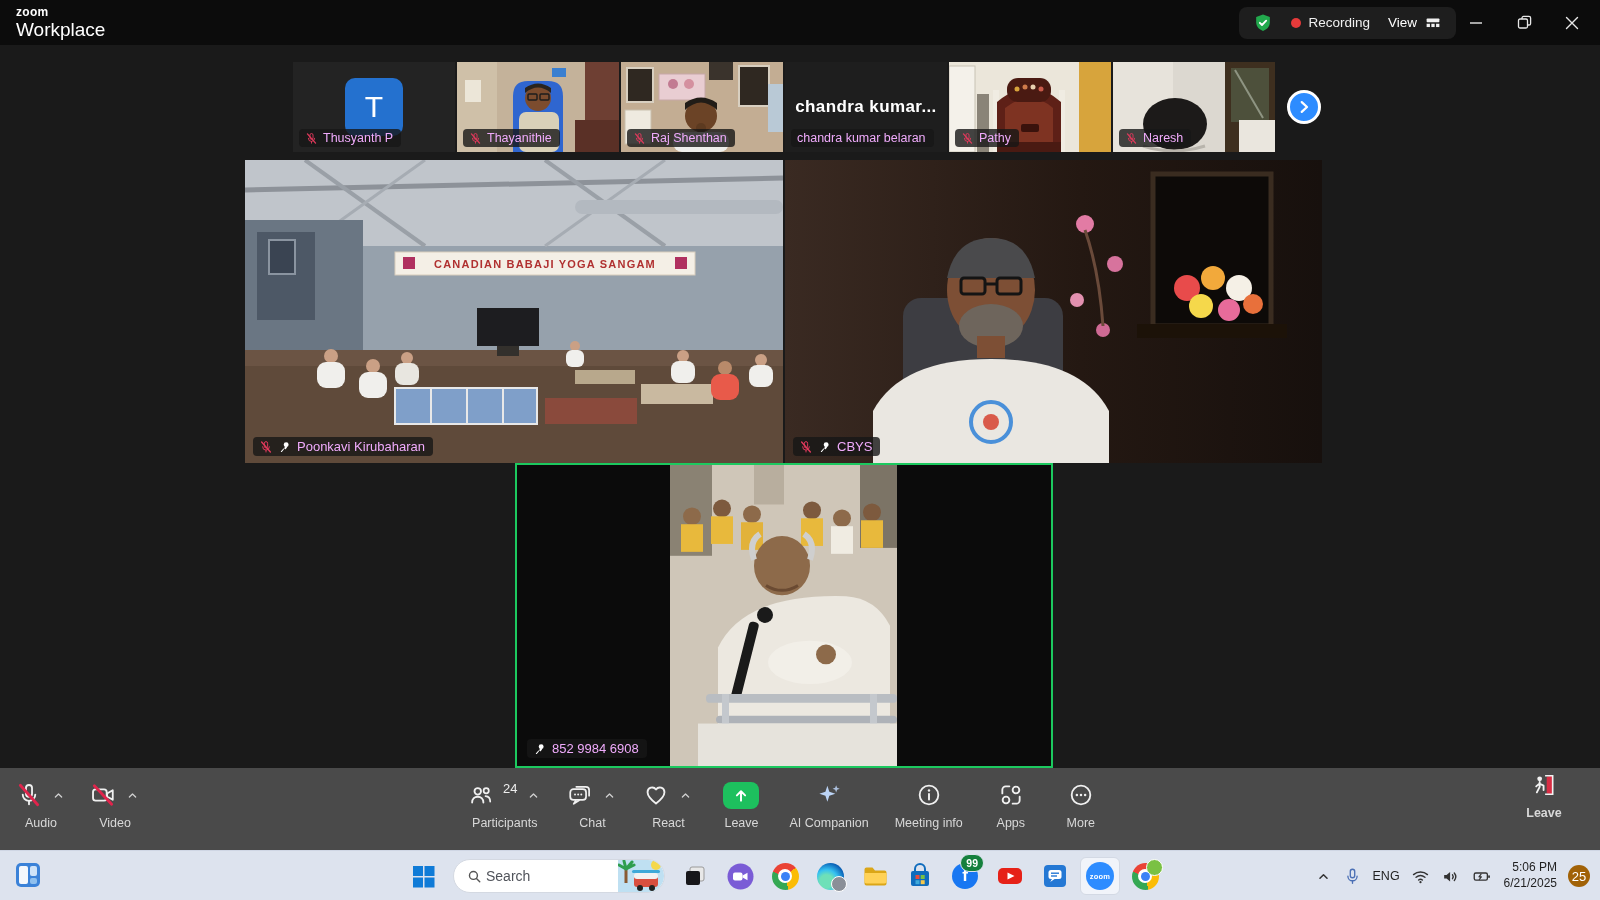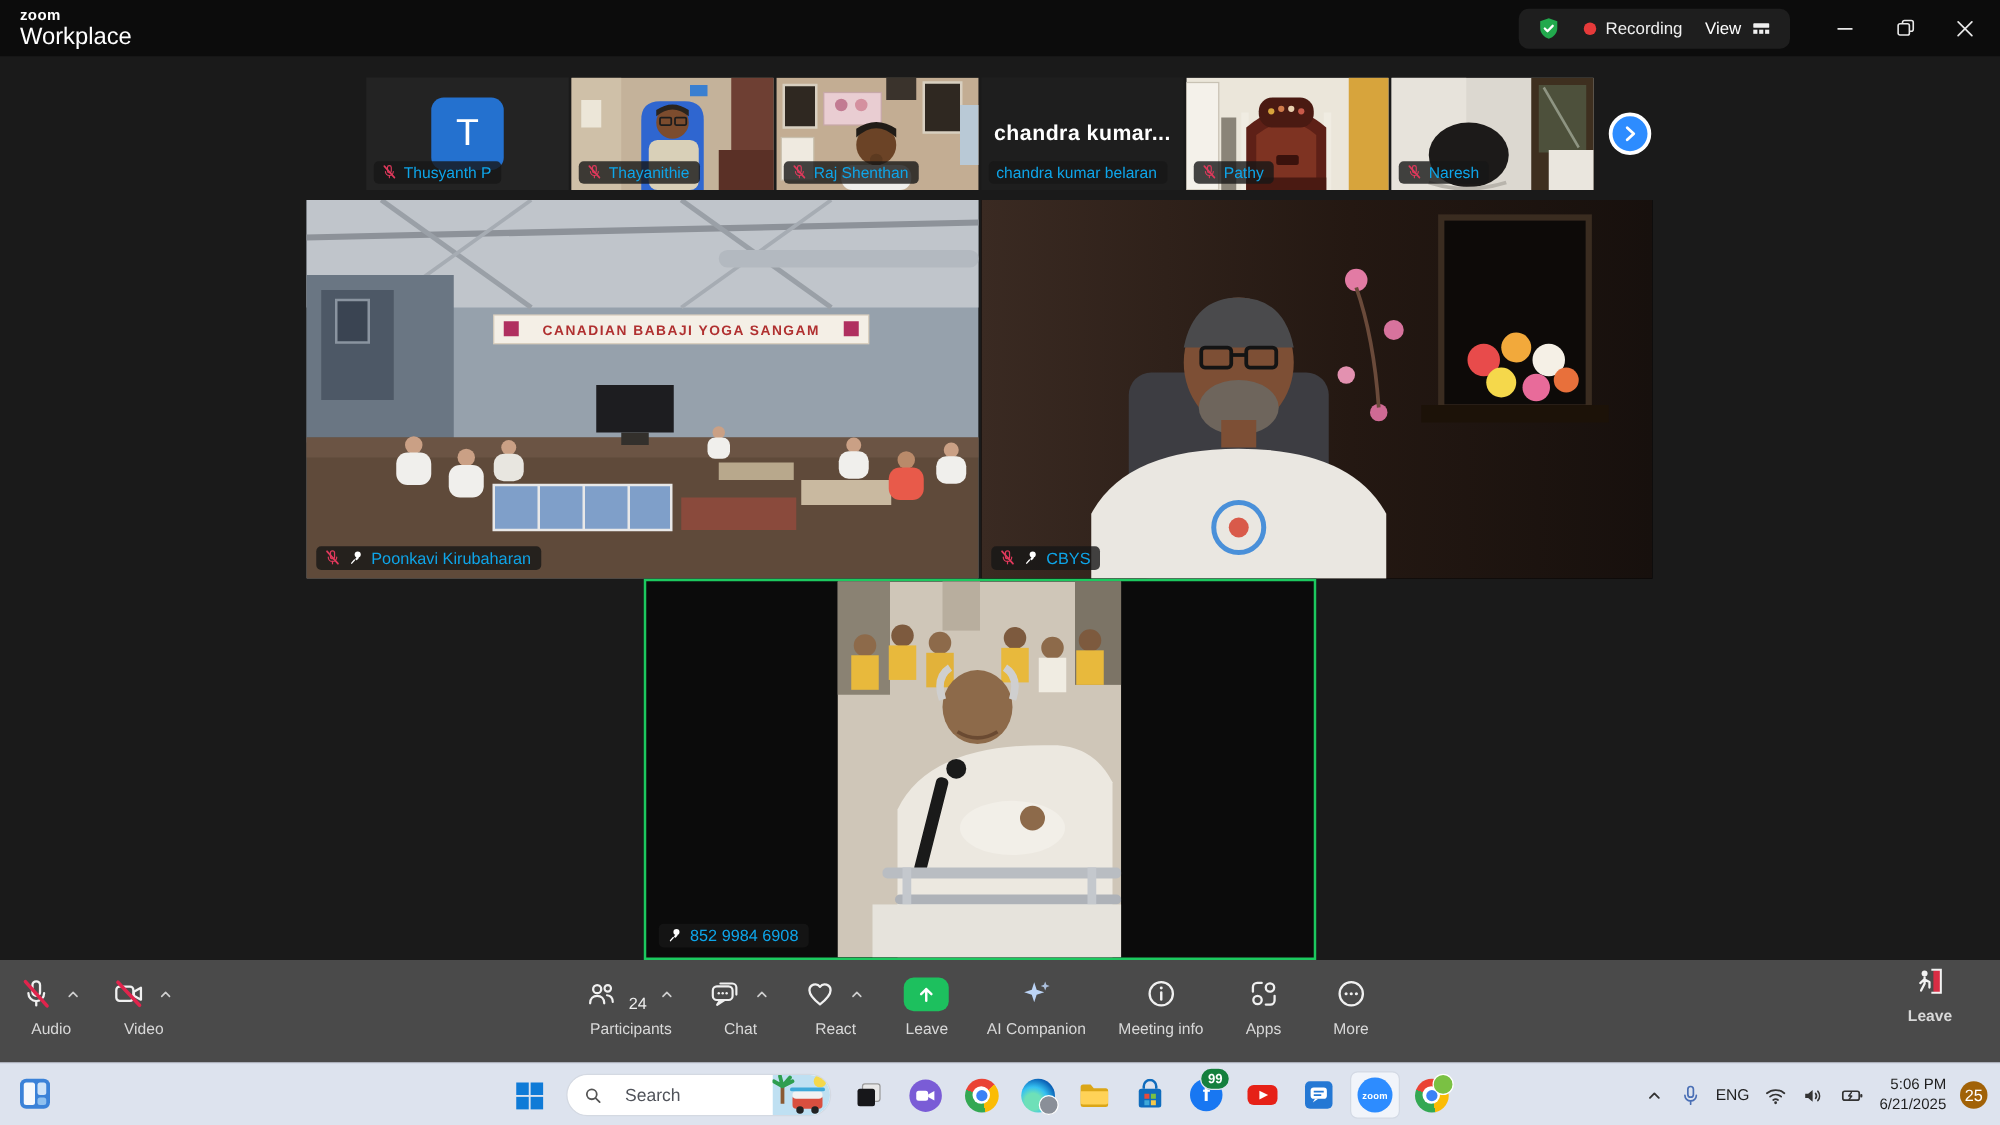--- a/index.html
+++ b/index.html
@@ -5,33 +5,33 @@
   html,body{margin:0;padding:0;background:#000;}
   .screen{position:relative;width:1600px;height:900px;background:#1a1a1a;font-family:"Liberation Sans",sans-serif;overflow:hidden;cursor:default;}
   [data-interactable="true"]{cursor:pointer;}
   svg{display:block;}
 
   
   .titlebar{position:absolute;top:0;left:0;right:0;height:45px;background:#0c0c0c;display:flex;align-items:center;justify-content:space-between;padding:0 8px 0 16px;box-sizing:border-box;}
   .logo{color:#fff;line-height:1;}
   .logo .l1{font-size:12px;font-weight:700;letter-spacing:.3px;}
   .logo .l2{font-size:19px;font-weight:500;margin-top:2px;}
-  .tbar-right{display:flex;align-items:center;gap:24px;}
+  .tbar-right{display:flex;align-items:center;}
   .status-pill{display:flex;align-items:center;gap:18px;background:#1e1e1e;border-radius:8px;height:32px;padding:0 14px;color:#f0f0f0;font-size:13.5px;}
   .rec{display:flex;align-items:center;gap:7px;}
   .rec-dot{width:10px;height:10px;border-radius:50%;background:#e63a3a;}
   .view-btn{display:flex;align-items:center;gap:7px;color:#fff;}
   .winctls{display:flex;align-items:center;gap:8px;}
   .winctl{width:40px;height:32px;display:flex;align-items:center;justify-content:center;color:#e8e8e8;}
 
   
   .strip{position:absolute;left:293px;top:62px;width:982px;height:90px;display:flex;gap:2px;}
   .thumb{position:relative;flex:1;overflow:hidden;background:#232323;}
   .thumb .scene{position:absolute;inset:0;width:100%;height:100%;}
-  .vlabel{position:absolute;left:6px;bottom:5px;display:flex;gap:5px;background:rgba(22,22,22,.8);border-radius:4px;padding:2px 8px 2px 6px;color:#0ea5e9;font-size:12.5px;white-space:nowrap;z-index:3;}
+  .vlabel{position:absolute;left:6px;bottom:5px;display:flex;align-items:center;gap:5px;background:rgba(22,22,22,.8);border-radius:4px;padding:2px 8px 2px 6px;color:#f0abfc;font-size:12.5px;white-space:nowrap;z-index:3;}
   .avatar-tile{display:flex;align-items:center;justify-content:center;}
   .avatar{width:58px;height:58px;border-radius:10px;background:#2471cf;color:#fff;font-size:30px;font-weight:500;display:flex;align-items:center;justify-content:center;}
   .text-tile{background:#1e1e1e;display:flex;align-items:center;justify-content:center;}
   .bigname{color:#fff;font-size:17px;font-weight:700;letter-spacing:.4px;white-space:nowrap;}
   .next-btn{position:absolute;left:1287px;top:90px;width:34px;height:34px;border-radius:50%;background:#2d8cff;border:3px solid #fff;box-sizing:border-box;display:flex;align-items:center;justify-content:center;}
 
   
   .video{position:absolute;overflow:hidden;background:#000;}
   #video-left{left:245px;top:160px;width:538px;height:303px;}
   #video-right{left:785px;top:160px;width:537px;height:303px;}
@@ -42,32 +42,32 @@
   
   .toolbar{position:absolute;left:0;top:768px;width:1600px;height:82px;background:#4a4a4a;}
   .tb-left{position:absolute;left:16px;top:10px;display:flex;gap:24px;}
   .tb-center{position:absolute;left:468px;top:10px;display:flex;gap:26px;}
   .tb-leave{position:absolute;right:34px;top:0;font-weight:bold;}
   .tb-item{display:flex;flex-direction:column;align-items:center;color:#d8d8d8;font-size:12.5px;min-width:44px;}
   .tb-iconrow{height:34px;display:flex;align-items:center;gap:9px;}
   .tb-label{margin-top:4px;white-space:nowrap;}
   .ic{width:26px;height:26px;color:#f0f0f0;}
   .caret{width:15px;height:15px;color:#cfcfcf;}
-  .count{color:#ededed;font-size:13px;align-self:flex-start;margin-top:17px;}
+  .count{color:#ededed;font-size:13px;align-self:flex-start;margin-top:3px;}
   .share-iconbox{width:36px;height:27px;border-radius:8px;background:#1dc05e;display:flex;align-items:center;justify-content:center;}
   .share-iconbox svg{width:18px;height:18px;color:#fff;}
   .sparkle{color:#bcd4f6;}
 
   
   .taskbar{position:absolute;left:0;top:850px;width:1600px;height:50px;background:#dde3ee;border-top:1px solid #cfd6e4;box-sizing:border-box;}
   .tk-widgets{position:absolute;left:14px;top:10px;}
   .tk-center{position:absolute;left:403px;top:6px;display:flex;align-items:center;gap:5px;}
   .tk-item{width:40px;height:38px;display:flex;align-items:center;justify-content:center;border-radius:6px;position:relative;}
   .tk-item.active{background:#f1f4fa;border:1px solid #d3d9e4;box-sizing:border-box;}
-  .search-pill{height:34px;width:212px;background:#fff;border:1px solid #d4d9e2;border-radius:17px;display:flex;align-items:center;padding-left:12px;box-sizing:border-box;overflow:hidden;color:#50535a;font-size:14px;gap:17px;margin:0 5px;}
+  .search-pill{height:34px;width:212px;background:#fff;border:1px solid #d4d9e2;border-radius:17px;display:flex;align-items:center;padding-left:12px;box-sizing:border-box;overflow:hidden;color:#50535a;font-size:14px;gap:3px;margin:0 5px;}
   .search-art{margin-left:auto;height:34px;width:46px;}
   .tk-tray{position:absolute;right:10px;top:0;height:50px;display:flex;align-items:center;gap:11px;color:#1f1f1f;}
   .tray-ic{width:19px;height:19px;color:#333;}
   .lang{font-size:12.5px;font-weight:500;}
   .clock{font-size:12px;text-align:right;line-height:1.3;color:#1f1f1f;}
   .badge25{width:22px;height:22px;border-radius:50%;background:#a16207;color:#fff;font-size:13px;display:flex;align-items:center;justify-content:center;}
   .chrome{width:27px;height:27px;border-radius:50%;background:conic-gradient(from -70deg,#ea4335 0 33%,#fbbc05 0 66%,#34a853 0 100%);position:relative;}
   .chrome::before{content:"";position:absolute;inset:6.5px;background:#fff;border-radius:50%;}
   .chrome::after{content:"";position:absolute;inset:9px;background:#3b82f6;border-radius:50%;}
   .edge{width:27px;height:27px;border-radius:50%;background:radial-gradient(circle at 35% 68%,#6ee0b8 0 26%,#35c1f1 46%,#0b63b8 74%,#123f7e 100%);position:relative;}

